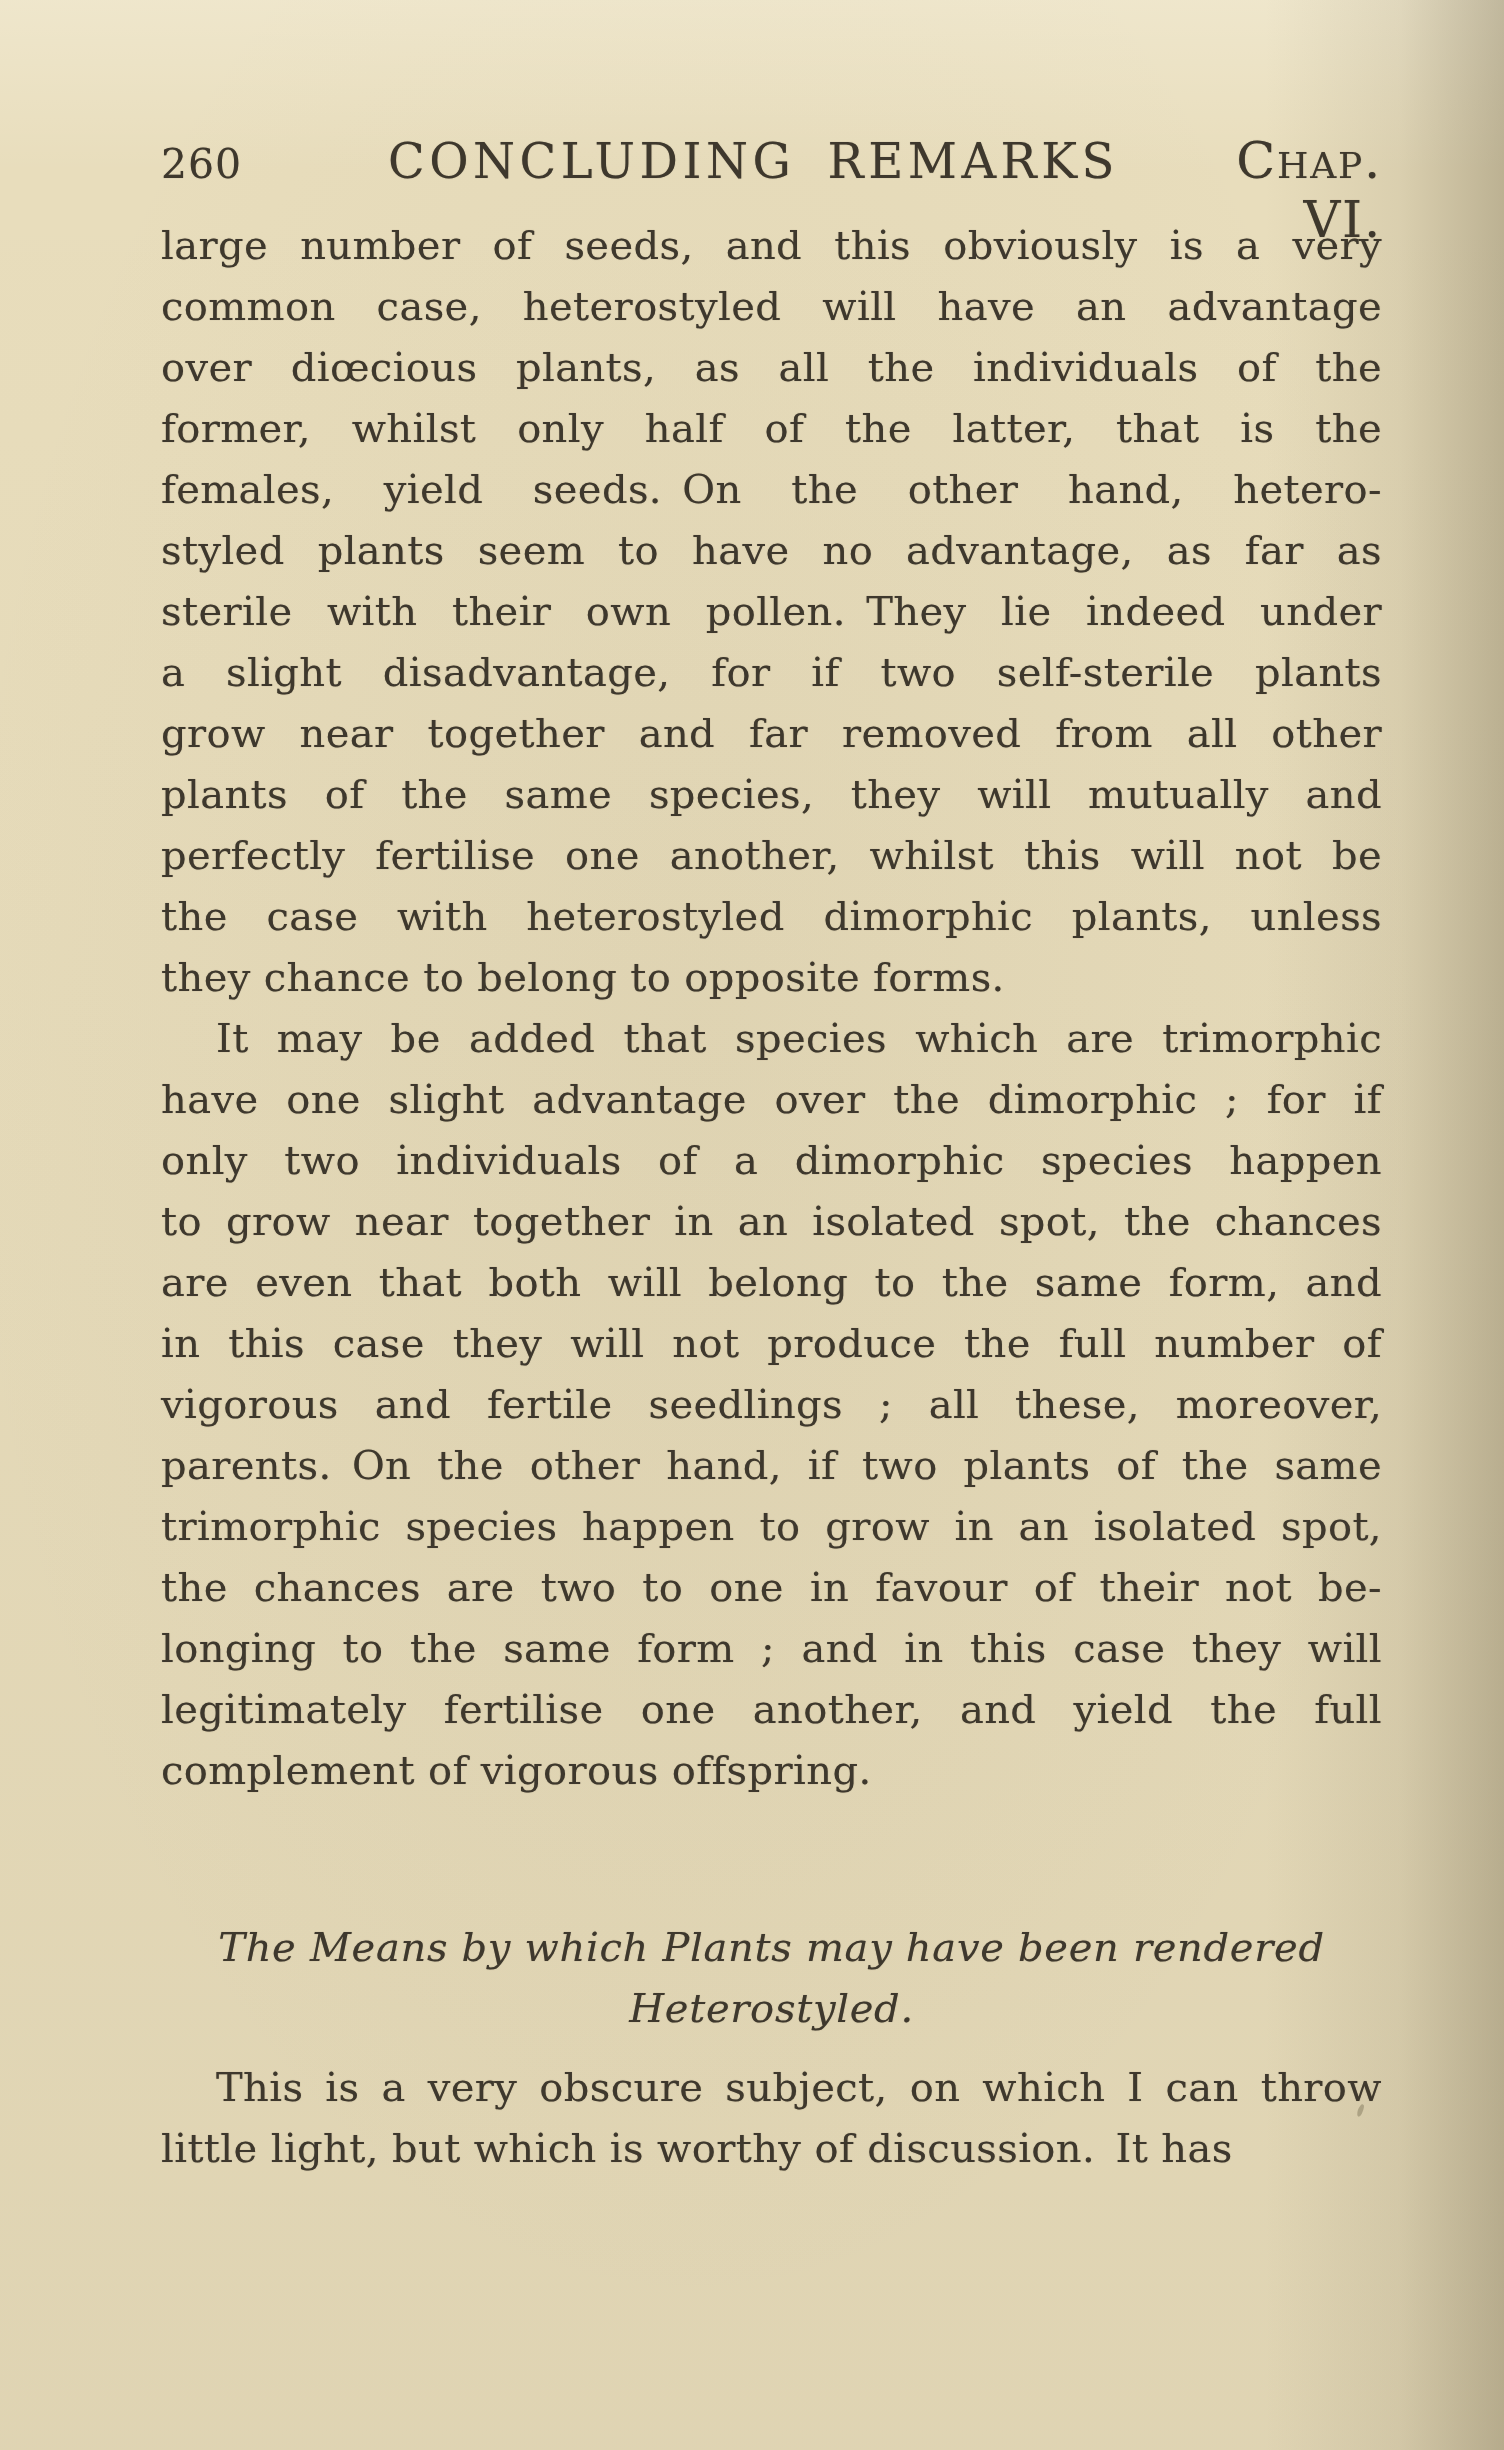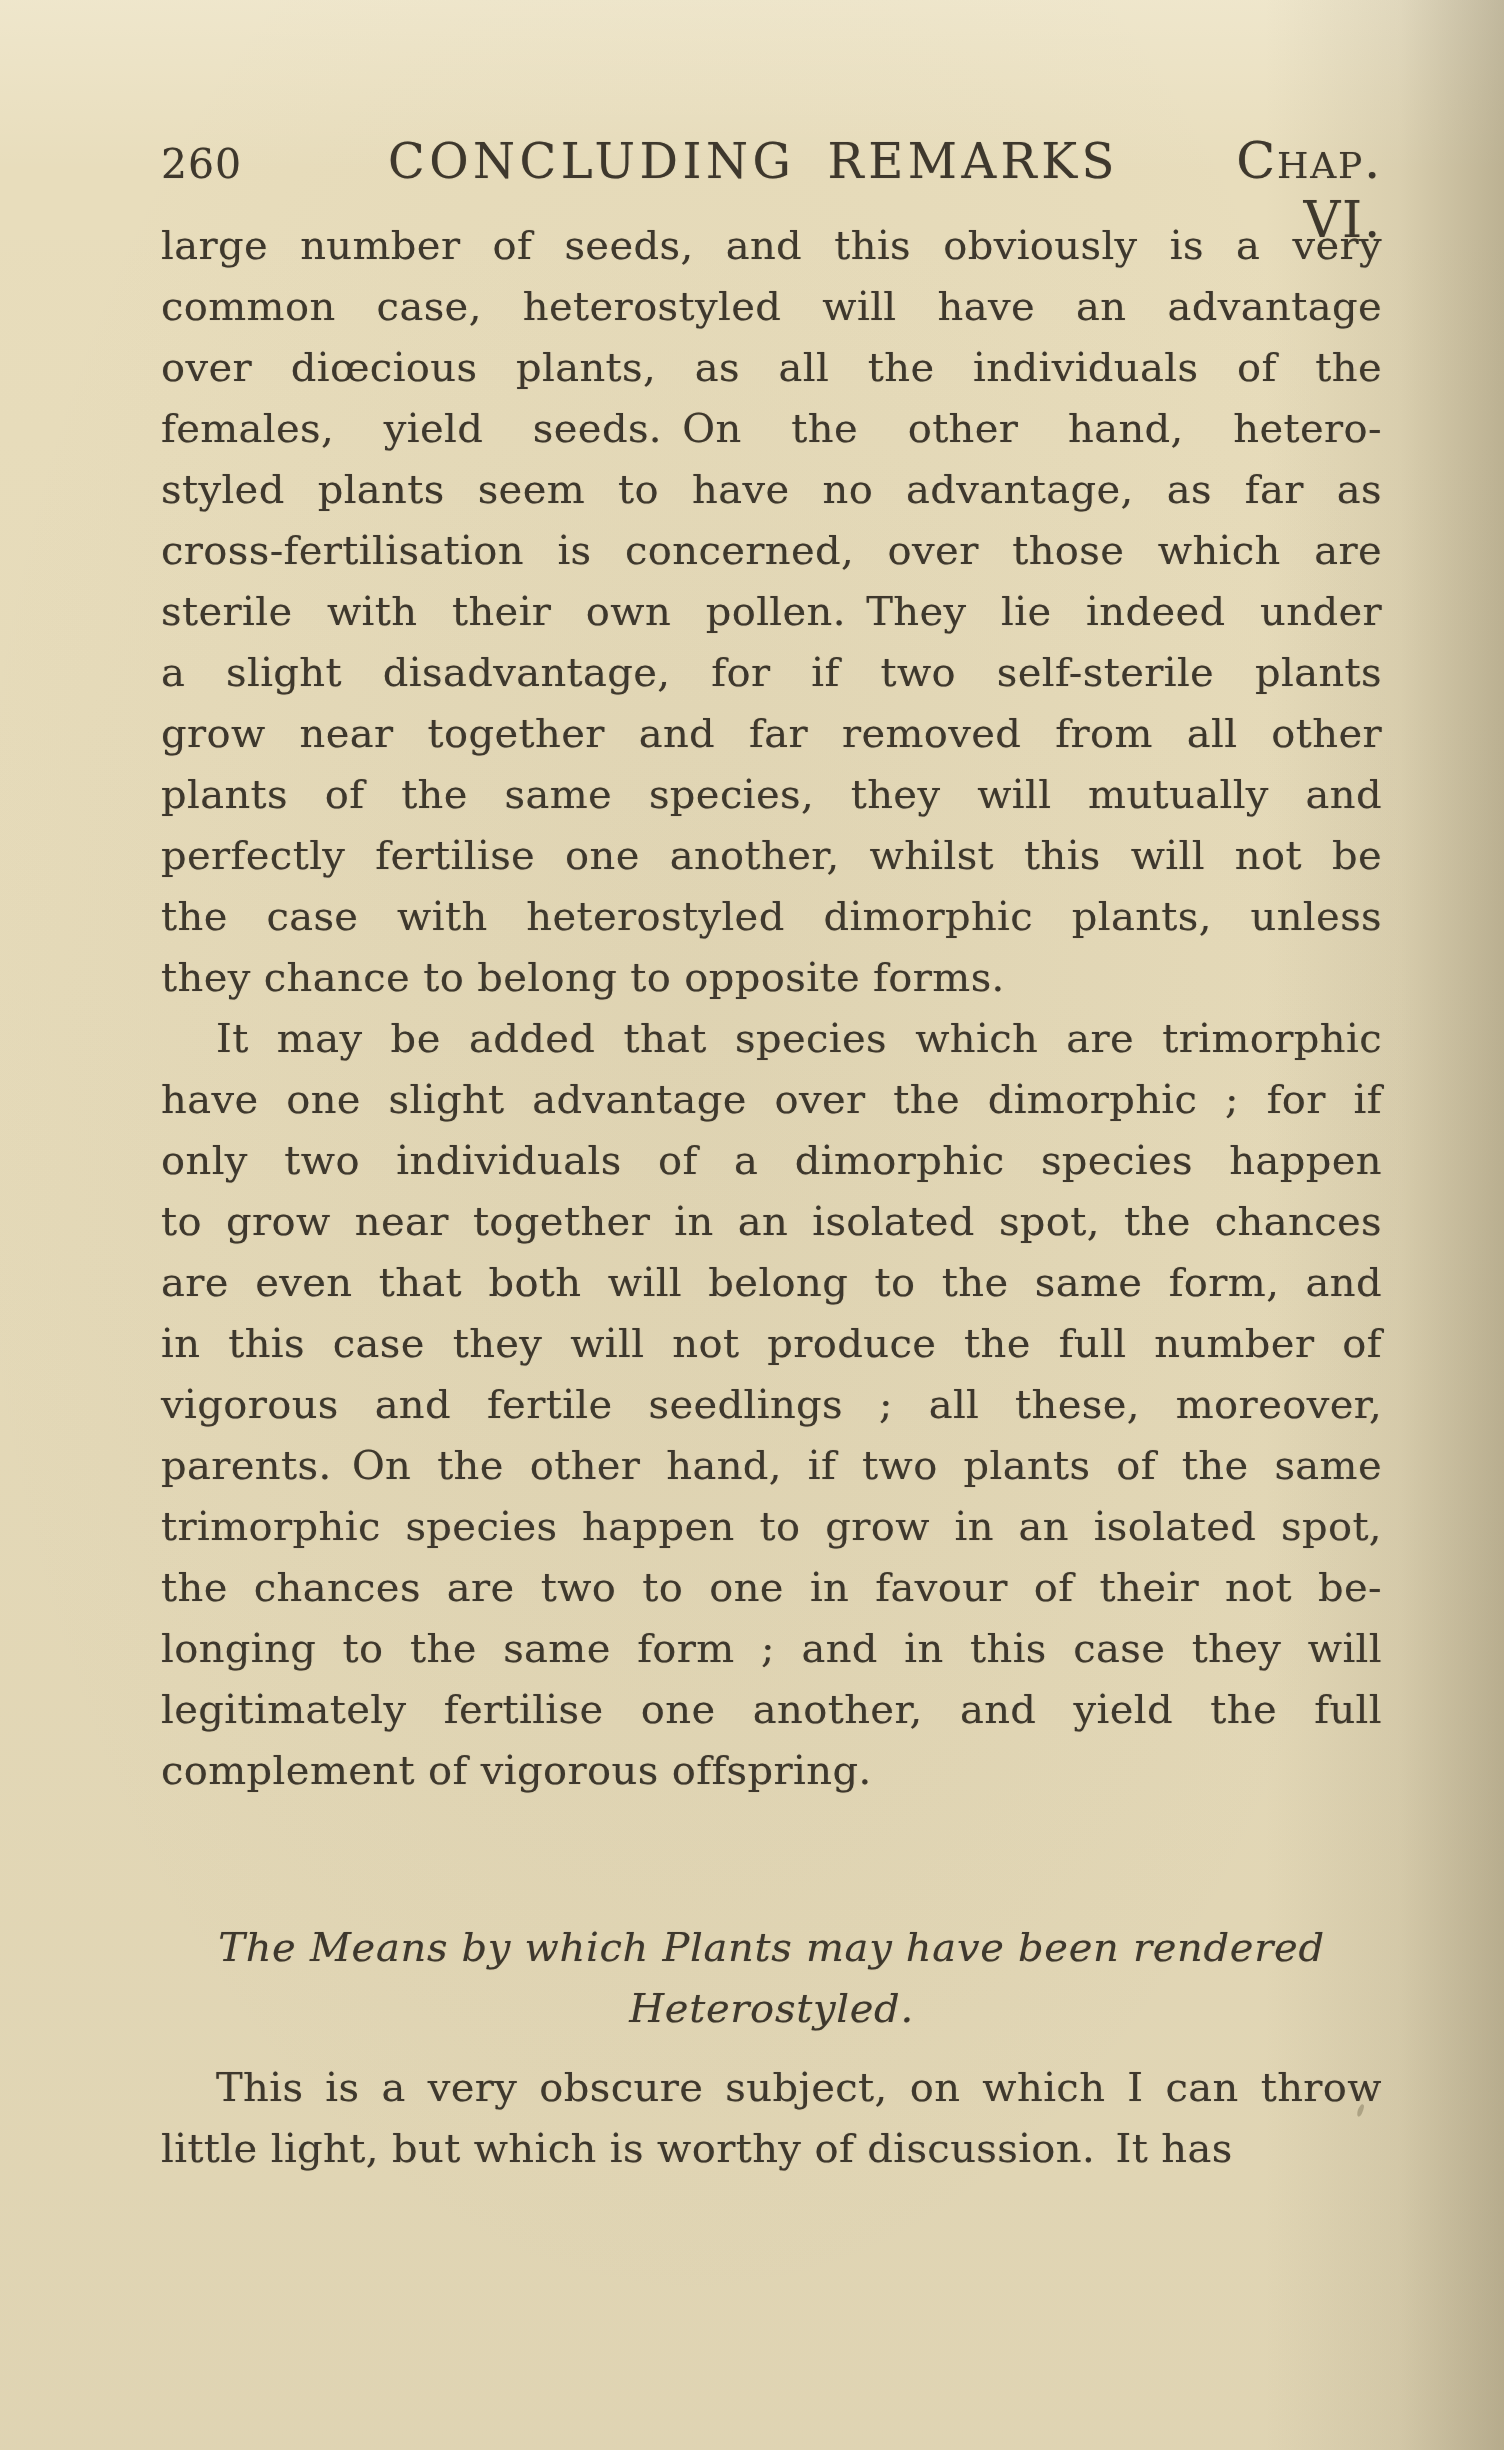--- a/index.html
+++ b/index.html
@@ -74,23 +74,23 @@
     <span class="running-title">CONCLUDING REMARKS</span>
     <span class="chapter-label">Chap. VI.</span>
   </div>
 
   <div class="textblock ink">
 
     <div class="para">
       <div class="line">large number of seeds, and this obviously is a very</div>
       <div class="line">common case, heterostyled will have an advantage</div>
       <div class="line">over diœcious plants, as all the individuals of the</div>
+      <div class="line">former, whilst only half of the latter, that is the</div>
       <div class="line">females, yield seeds. On the other hand, hetero-</div>
       <div class="line">styled plants seem to have no advantage, as far as</div>
-      <div class="line">cross-fertilisation is concerned, over those which are</div>
       <div class="line">sterile with their own pollen. They lie indeed under</div>
       <div class="line">a slight disadvantage, for if two self-sterile plants</div>
       <div class="line">grow near together and far removed from all other</div>
       <div class="line">plants of the same species, they will mutually and</div>
       <div class="line">perfectly fertilise one another, whilst this will not be</div>
       <div class="line">the case with heterostyled dimorphic plants, unless</div>
       <div class="line line-last">they chance to belong to opposite forms.</div>
     </div>
 
     <div class="para">

